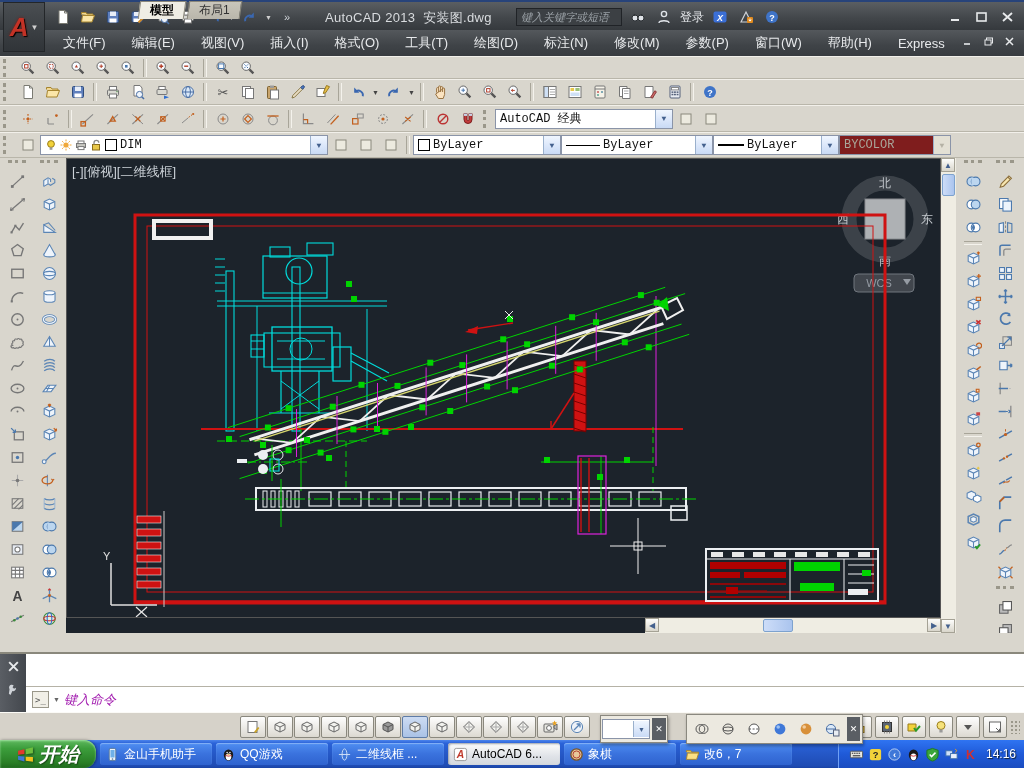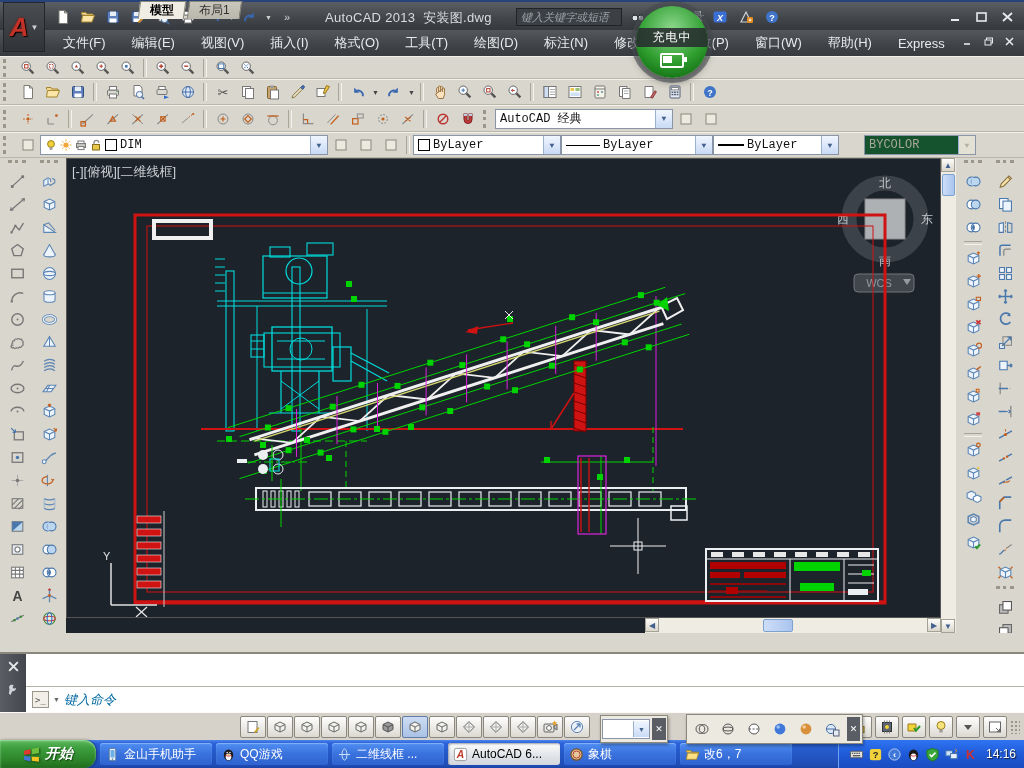--- a/index.html
+++ b/index.html
@@ -47,21 +47,21 @@
   .tb svg{width:16px;height:16px;}
   .tbsep{width:2px;height:18px;border-left:1px solid #a8a599;border-right:1px solid #f4f2ec;margin:0 3px;}
   .handle{width:5px;height:18px;border-left:3px dotted #9a978a;margin:0 4px 0 3px;}
   .ddbtn{width:11px;height:22px;display:flex;align-items:center;justify-content:center;font-size:7px;color:#444;}
   
   .combo{height:20px;background:#fff;border:1px solid #8a94a8;display:flex;align-items:center;
     font-size:12px;color:#111;padding-left:4px;box-sizing:border-box;font-family:"Liberation Mono","DejaVu Sans Mono",monospace;}
   .combo .grow{flex:1;}
   .combo .drop{width:16px;height:18px;background:linear-gradient(#f0f6ff,#c9daf5);
     border-left:1px solid #9ab0cc;display:flex;align-items:center;justify-content:center;color:#44618e;font-size:8px;}
-  .combo.disabled{background:#14532d;color:#a9a69a;margin-left:25px;}
+  .combo.disabled{background:#7f1d1d;color:#a9a69a;}
   .combo.disabled .drop{background:#e3e0d4;color:#b5b2a5;}
   .mini{width:12px;height:12px;margin-right:3px;flex:none;}
   
   #main{left:0;top:158px;width:1024px;height:475px;background:#d9d6cd;}
   .dockcol{position:absolute;top:0;width:30px;height:475px;overflow:hidden;
     display:flex;flex-direction:column;align-items:center;}
   .vhandle{width:18px;height:6px;border-top:3px dotted #9a978a;margin:2px 0 1px 0;flex:none;}
   .tbv{width:24px;height:23px;flex:none;display:flex;align-items:center;justify-content:center;}
   .tbv svg{width:17px;height:17px;}
   .vsep{width:18px;height:2px;border-top:1px solid #a8a599;border-bottom:1px solid #f4f2ec;margin:2px 0;flex:none;}
@@ -89,21 +89,21 @@
   #cmd-strip{left:0;top:0;width:26px;height:58px;background:linear-gradient(90deg,#5a5e64,#43474d);
     display:flex;flex-direction:column;align-items:center;gap:10px;padding-top:6px;box-sizing:border-box;}
   #cmd-strip svg{width:13px;height:13px;}
   #cmd-history{left:26px;top:0;width:998px;height:32px;display:flex;align-items:center;
     font-family:"DejaVu Sans Mono","Liberation Mono",monospace;font-size:13px;color:#000;padding-left:8px;box-sizing:border-box;}
   #cmd-input{left:26px;top:32px;width:998px;height:26px;border-top:1px solid #b5b2a6;display:flex;align-items:center;
     padding-left:6px;box-sizing:border-box;gap:4px;}
   #prompt-box{width:15px;height:15px;background:#f1efe7;border:1px solid #9a978a;color:#555;
     font-size:9px;display:flex;align-items:center;justify-content:center;font-family:"DejaVu Sans Mono",monospace;}
   #prompt-dd{font-size:7px;color:#666;}
-  #prompt-text{font-family:"DejaVu Sans Mono","Liberation Mono",monospace;font-size:13px;color:#0369a1;font-style:italic;}
+  #prompt-text{font-family:"DejaVu Sans Mono","Liberation Mono",monospace;font-size:13px;color:#a21caf;font-style:italic;}
   
   #statusbar{left:0;top:712px;width:1024px;height:28px;background:#d6d2c9;border-top:1px solid #fbfaf6;box-sizing:border-box;}
   #coords{left:6px;top:4px;width:226px;height:20px;background:linear-gradient(#53565b,#3f4246);
     border:1px solid #2e3134;box-sizing:border-box;color:#eceff1;font-size:12px;
     font-family:"DejaVu Sans Mono","Liberation Mono",monospace;display:flex;align-items:center;justify-content:center;}
   #toggles{left:240px;top:3px;display:flex;gap:1px;}
   .stb{width:26px;height:22px;background:linear-gradient(#fefefe,#dcd9d1);border:1px solid #8a887e;
     border-radius:2px;box-sizing:border-box;display:flex;align-items:center;justify-content:center;}
   .stb svg{width:16px;height:16px;}
   .stb.on{background:linear-gradient(#cddcf3,#aac2e6);border-color:#5f7ca6;}
@@ -112,21 +112,21 @@
   #status-right{right:4px;top:3px;display:flex;align-items:center;gap:3px;}
   #status-right .stb{width:24px;}
   .grip-dots{width:10px;height:14px;background:radial-gradient(circle,#9a978a 1px,transparent 1.2px);background-size:4px 4px;}
   
   #taskbar{left:0;top:740px;width:1024px;height:28px;
     background:linear-gradient(#4b84ec,#2a62d8 12%,#2456c4 55%,#1f4cb4 92%,#1a43a4);display:flex;align-items:center;}
   #start-btn{width:96px;height:28px;border-radius:0 12px 12px 0;
     background:linear-gradient(#5fb85f,#3c9e3c 30%,#2a7f26 80%,#1f6a1d);
     box-shadow:inset 0 1px 2px #9fe09f, 1px 0 3px rgba(0,0,0,.4);
     display:flex;align-items:center;justify-content:center;gap:5px;color:#fff;
-    font-weight:bold;font-style:italic;font-size:14px;text-shadow:1px 1px 1px #1a4a18;}
+    font-weight:bold;font-style:italic;font-size:20px;text-shadow:1px 1px 1px #1a4a18;}
   #start-btn svg{width:17px;height:17px;filter:drop-shadow(1px 1px 1px #1a4a18);}
   .taskbtn{width:112px;height:22px;margin-left:4px;border-radius:3px;flex:none;
     background:linear-gradient(#4f8ef2,#3a72dd 50%,#2f63cf);box-shadow:inset 0 1px 1px #86b2f7;
     display:flex;align-items:center;gap:4px;padding:0 5px;box-sizing:border-box;
     color:#fff;font-size:12px;white-space:nowrap;overflow:hidden;}
   .taskbtn.active{background:linear-gradient(#fdfdfb,#e0e3e8 60%,#d4d8de);box-shadow:inset 1px 1px 2px #9aa0aa;color:#000;}
   .taskbtn svg{width:15px;height:15px;flex:none;}
   #tray{margin-left:auto;height:28px;display:flex;align-items:center;gap:4px;
     background:linear-gradient(#2f74f2,#1f5ad8 50%,#1a4cc0);border-left:1px solid #6fa0f5;padding:0 8px 0 10px;}
   #tray svg{width:15px;height:15px;}
@@ -2115,20 +2115,14 @@
           <span title="kaspersky" style="display: flex;">
             <svg viewBox="0 0 16 16" aria-hidden="true">
               <text x="8" y="13" font-size="13" font-weight="bold" fill="#d03030" text-anchor="middle">K</text>
             </svg>
           </span>
         </span>
       <span id="clock">14:16</span>
     </div>
   </div>
 
-  <div id="charge" class="abs">
-    <div class="band">充电中</div>
-    <div class="batt">
-        <i></i>
-      </div>
-  </div>
 
 </div>
 
 </body></html>

